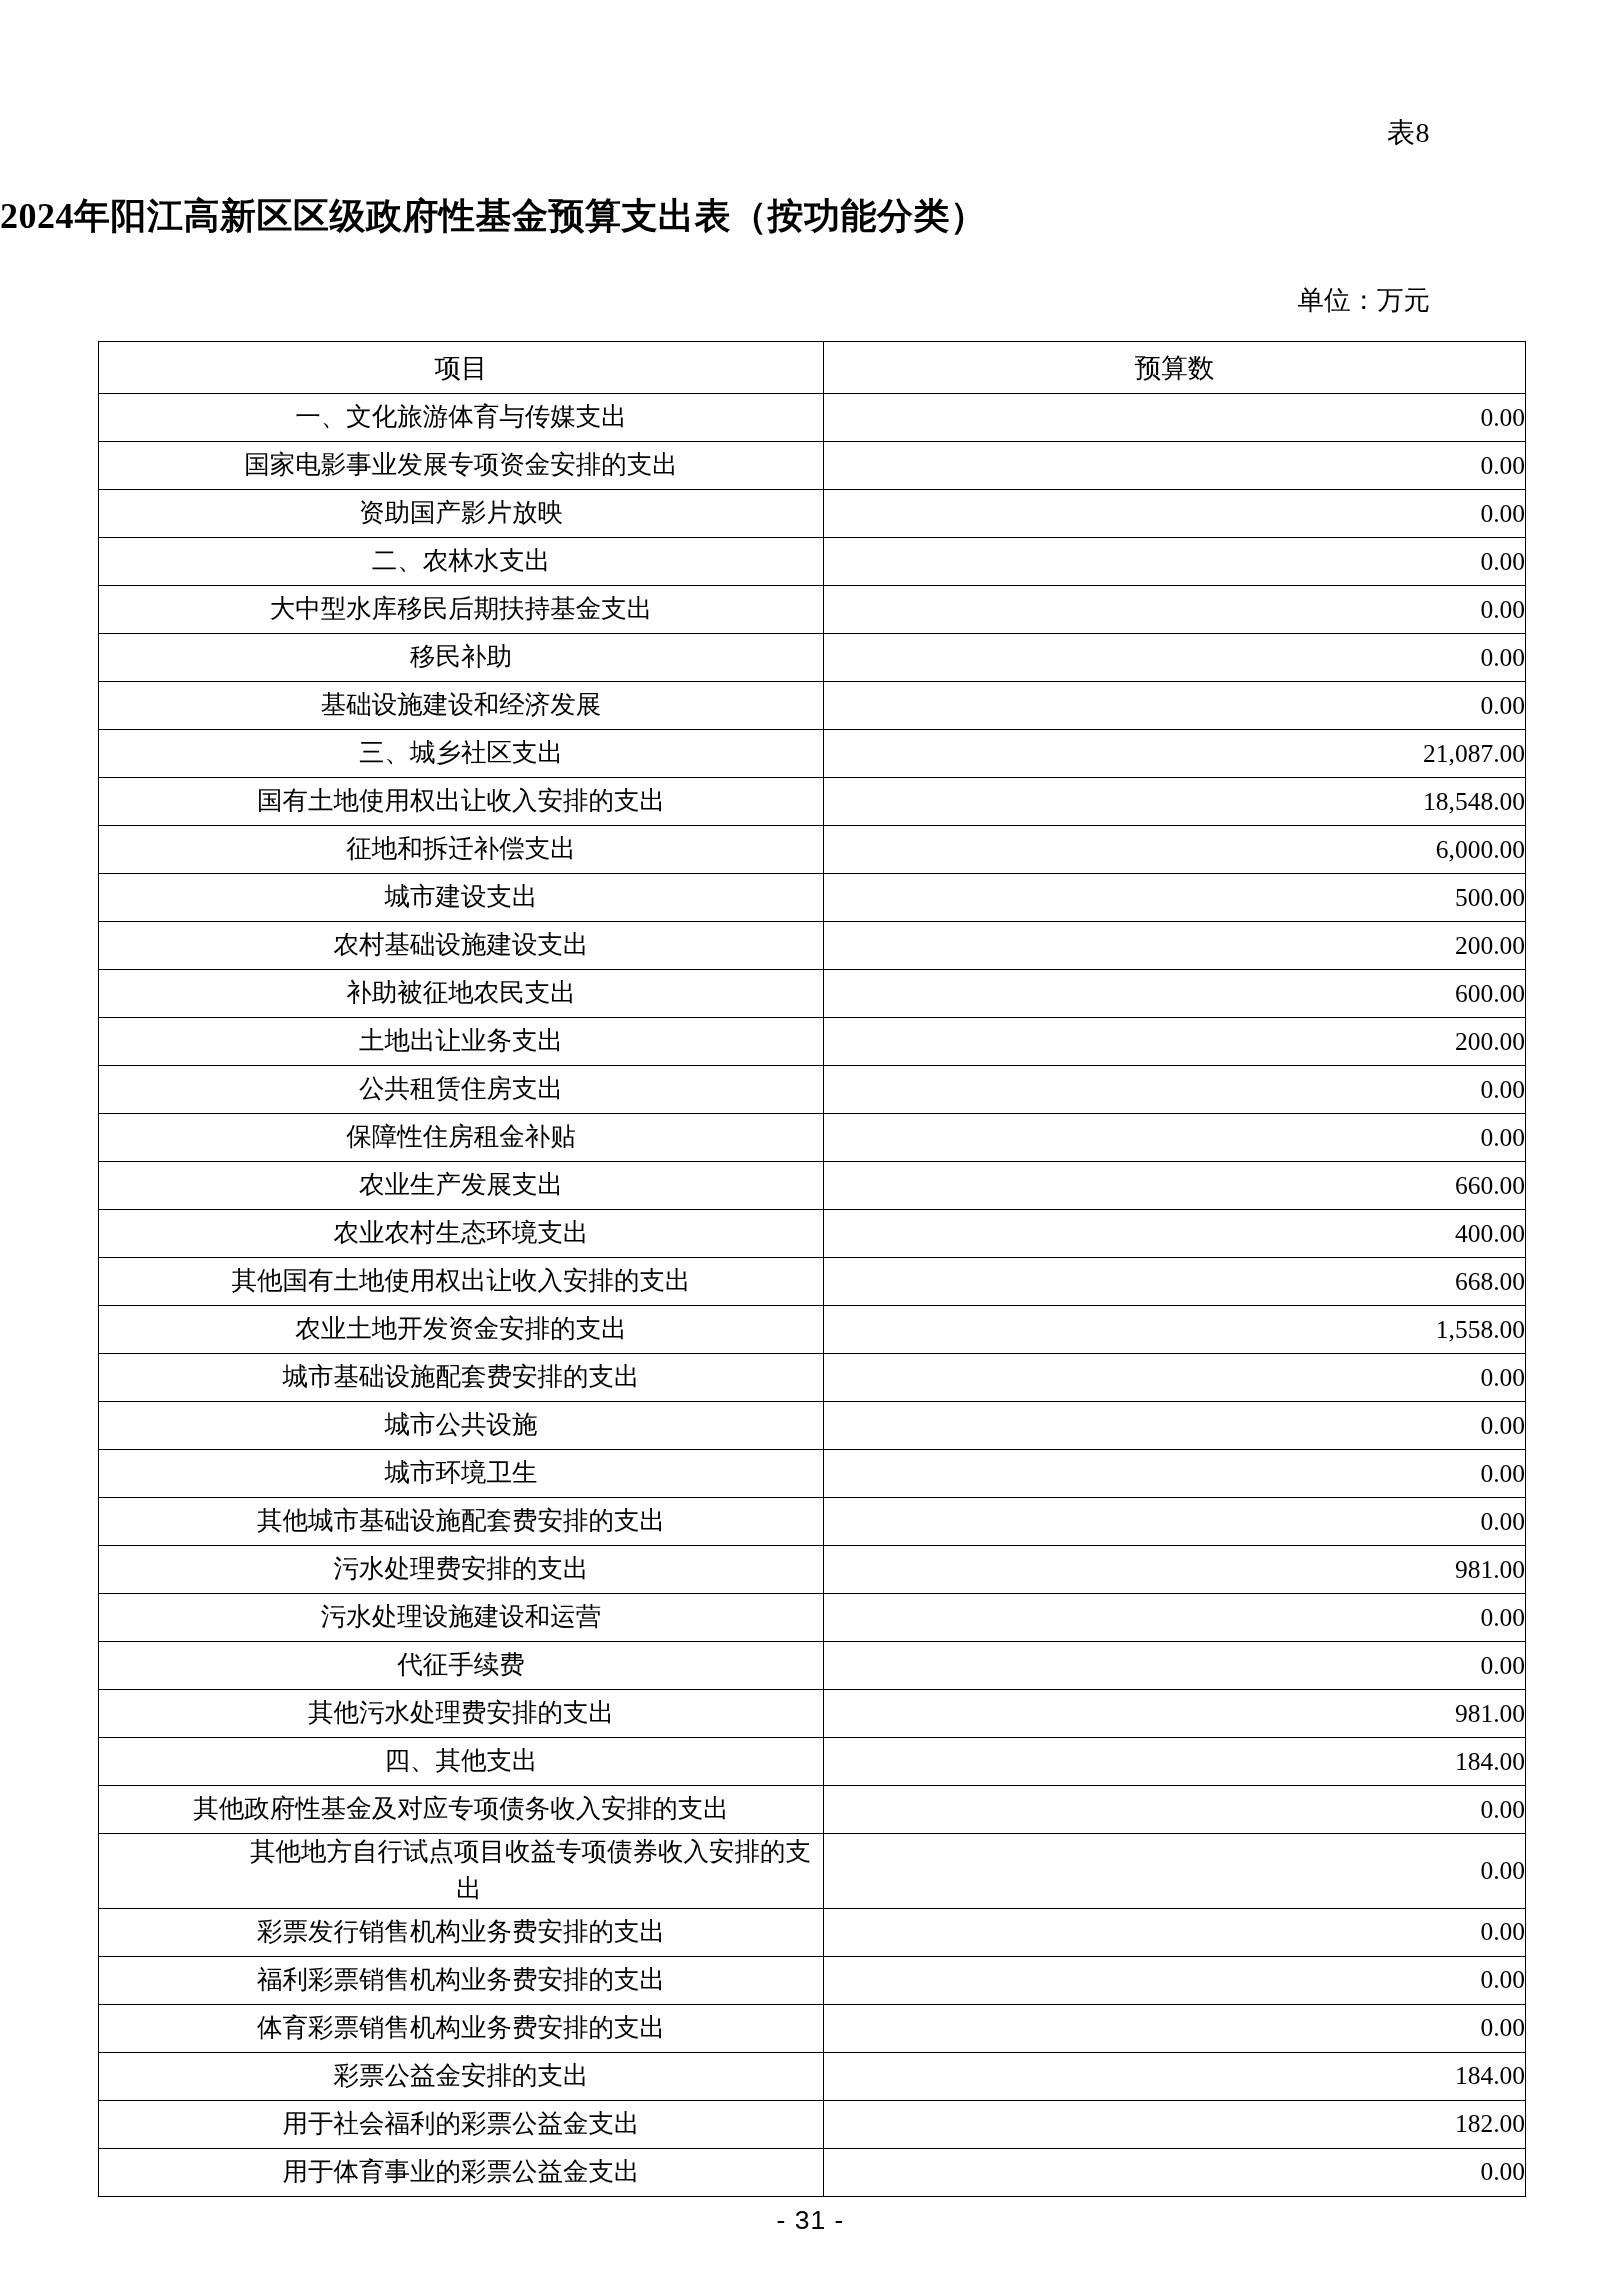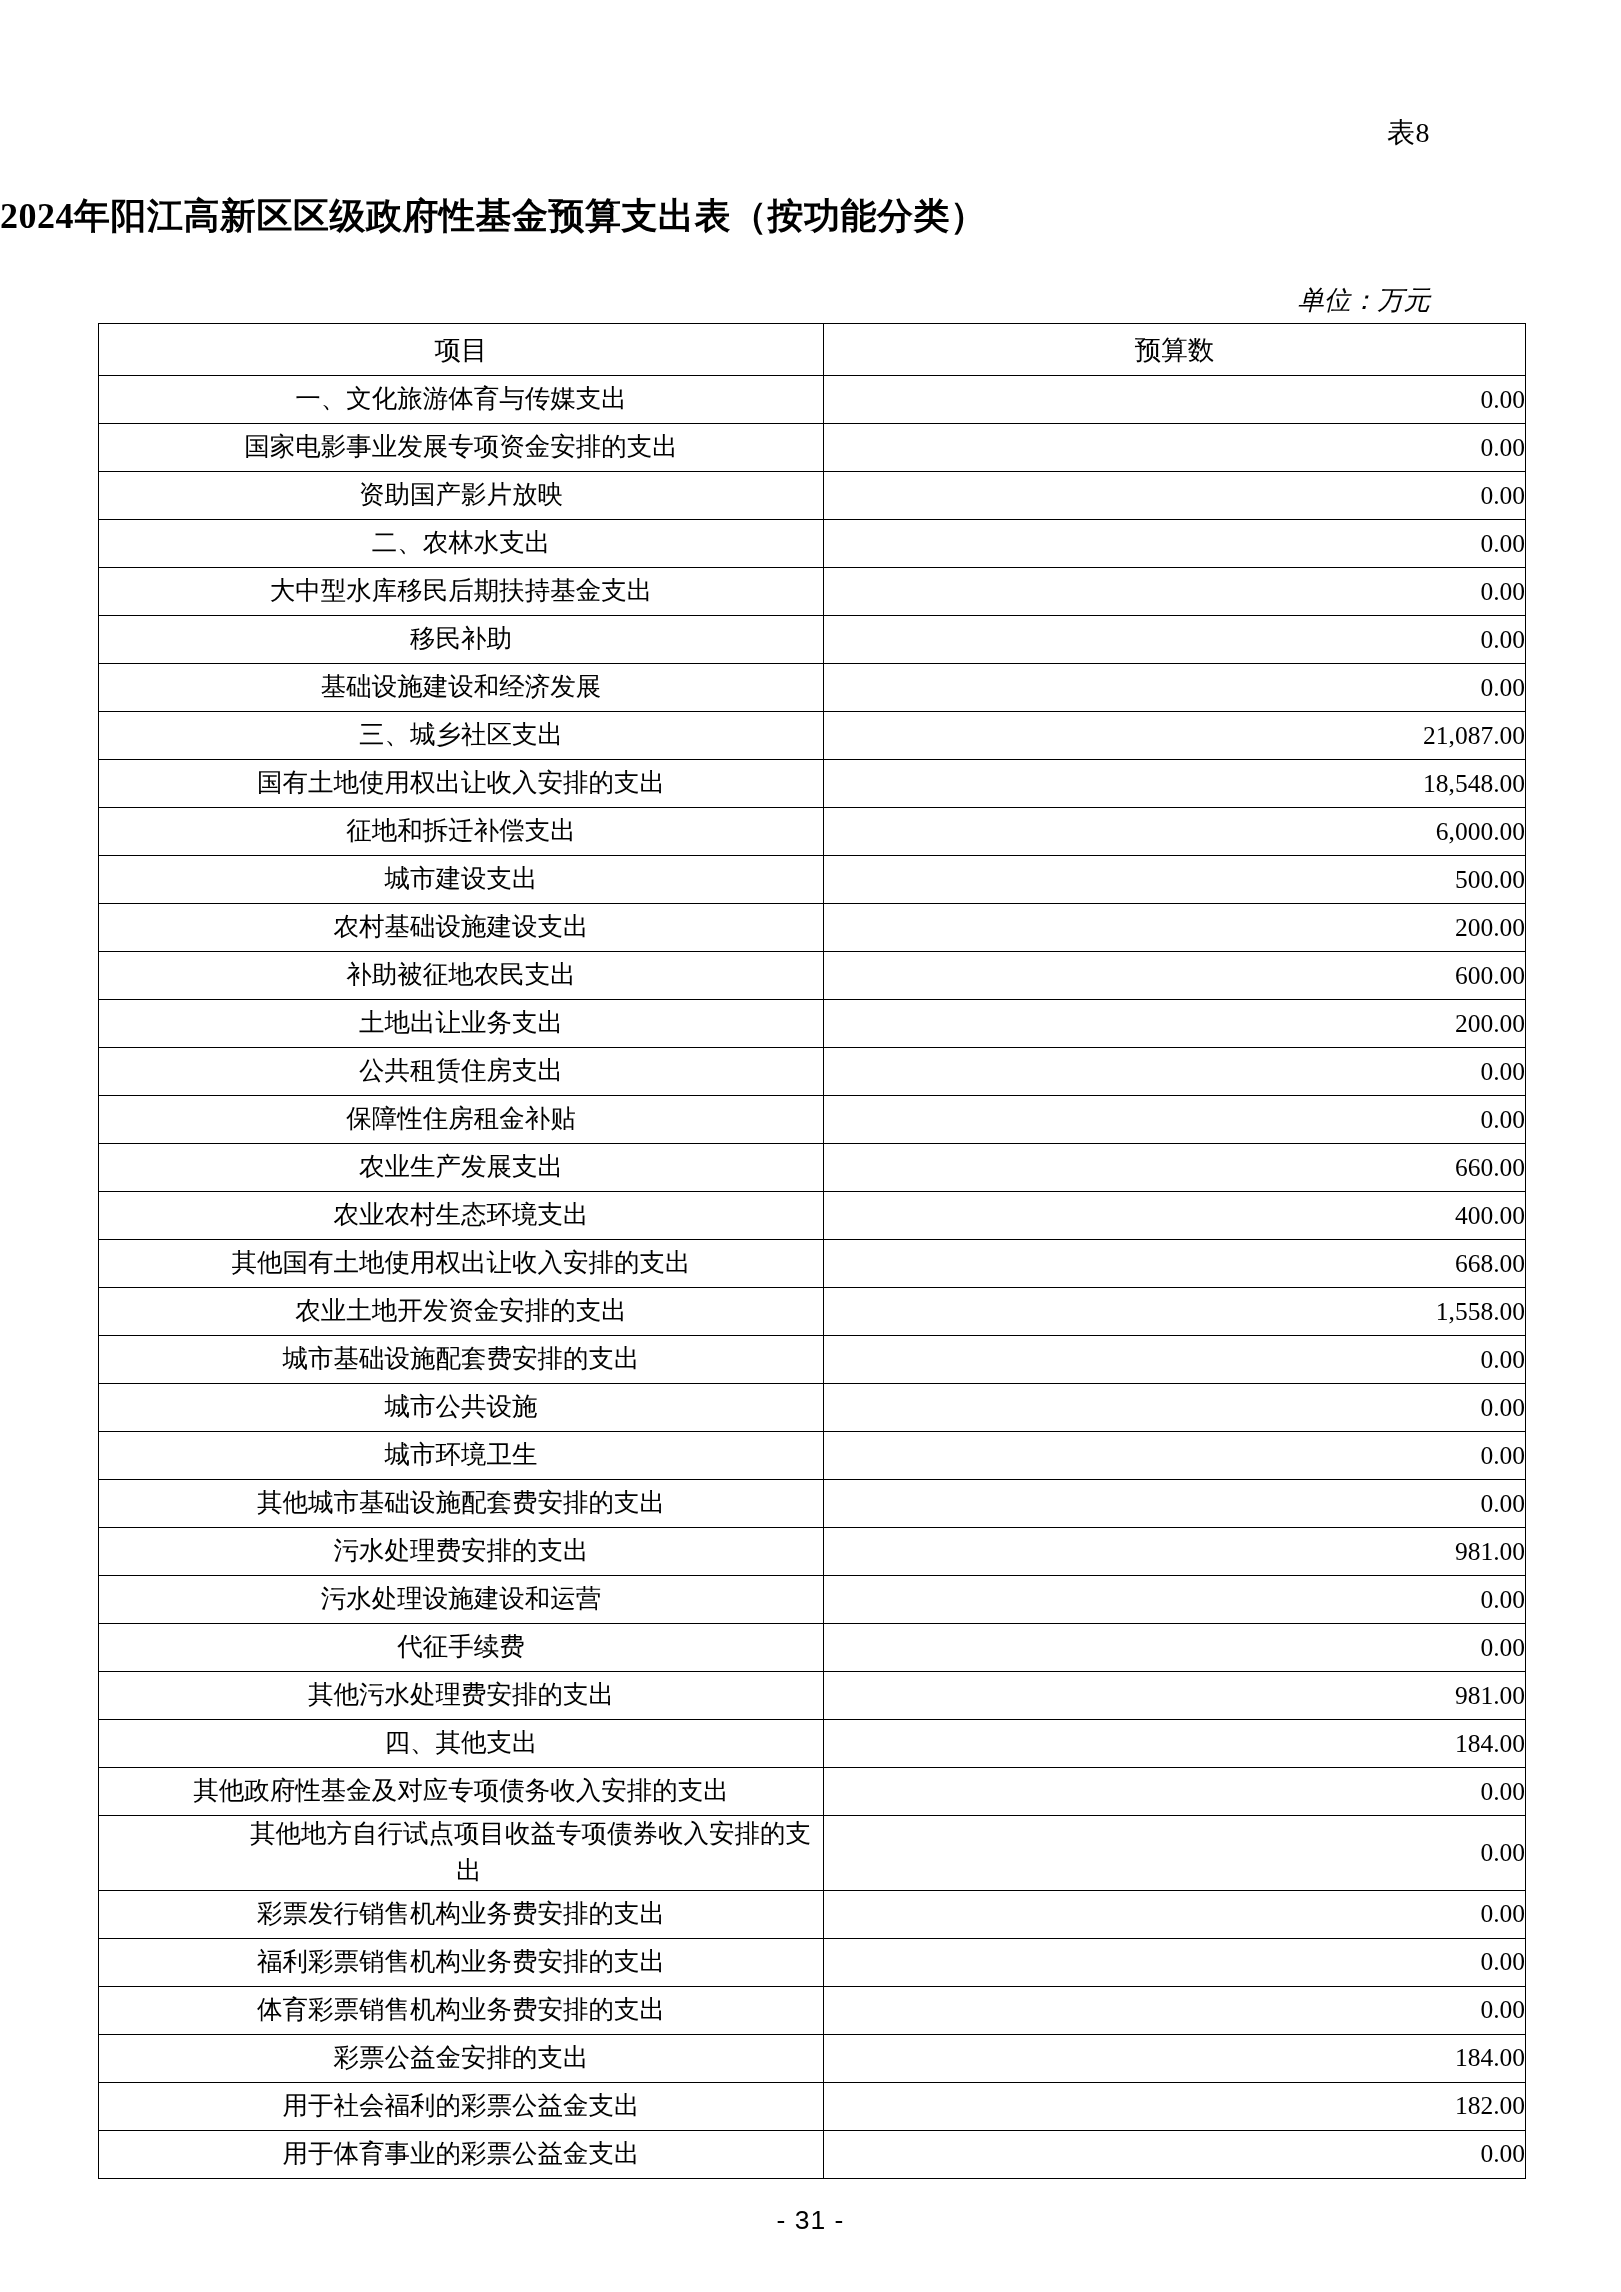--- a/index.html
+++ b/index.html
@@ -45,27 +45,26 @@
     white-space: nowrap;
   }
 
   
   .unit-note {
     position: absolute;
     top: 282px;
     right: 94px;
     font-size: 26.5px;
     white-space: nowrap;
-    font-style: italic;
   }
 
   
   .tbl-wrap {
     position: absolute;
-    top: 323px;
+    top: 341px;
     left: 98px;
     width: 1427px;
   }
   table.budget {
     border-collapse: collapse;
     width: 1427px;
     table-layout: fixed;
     font-size: 25.5px;
   }
   table.budget col.c-item { width: 725px; }

